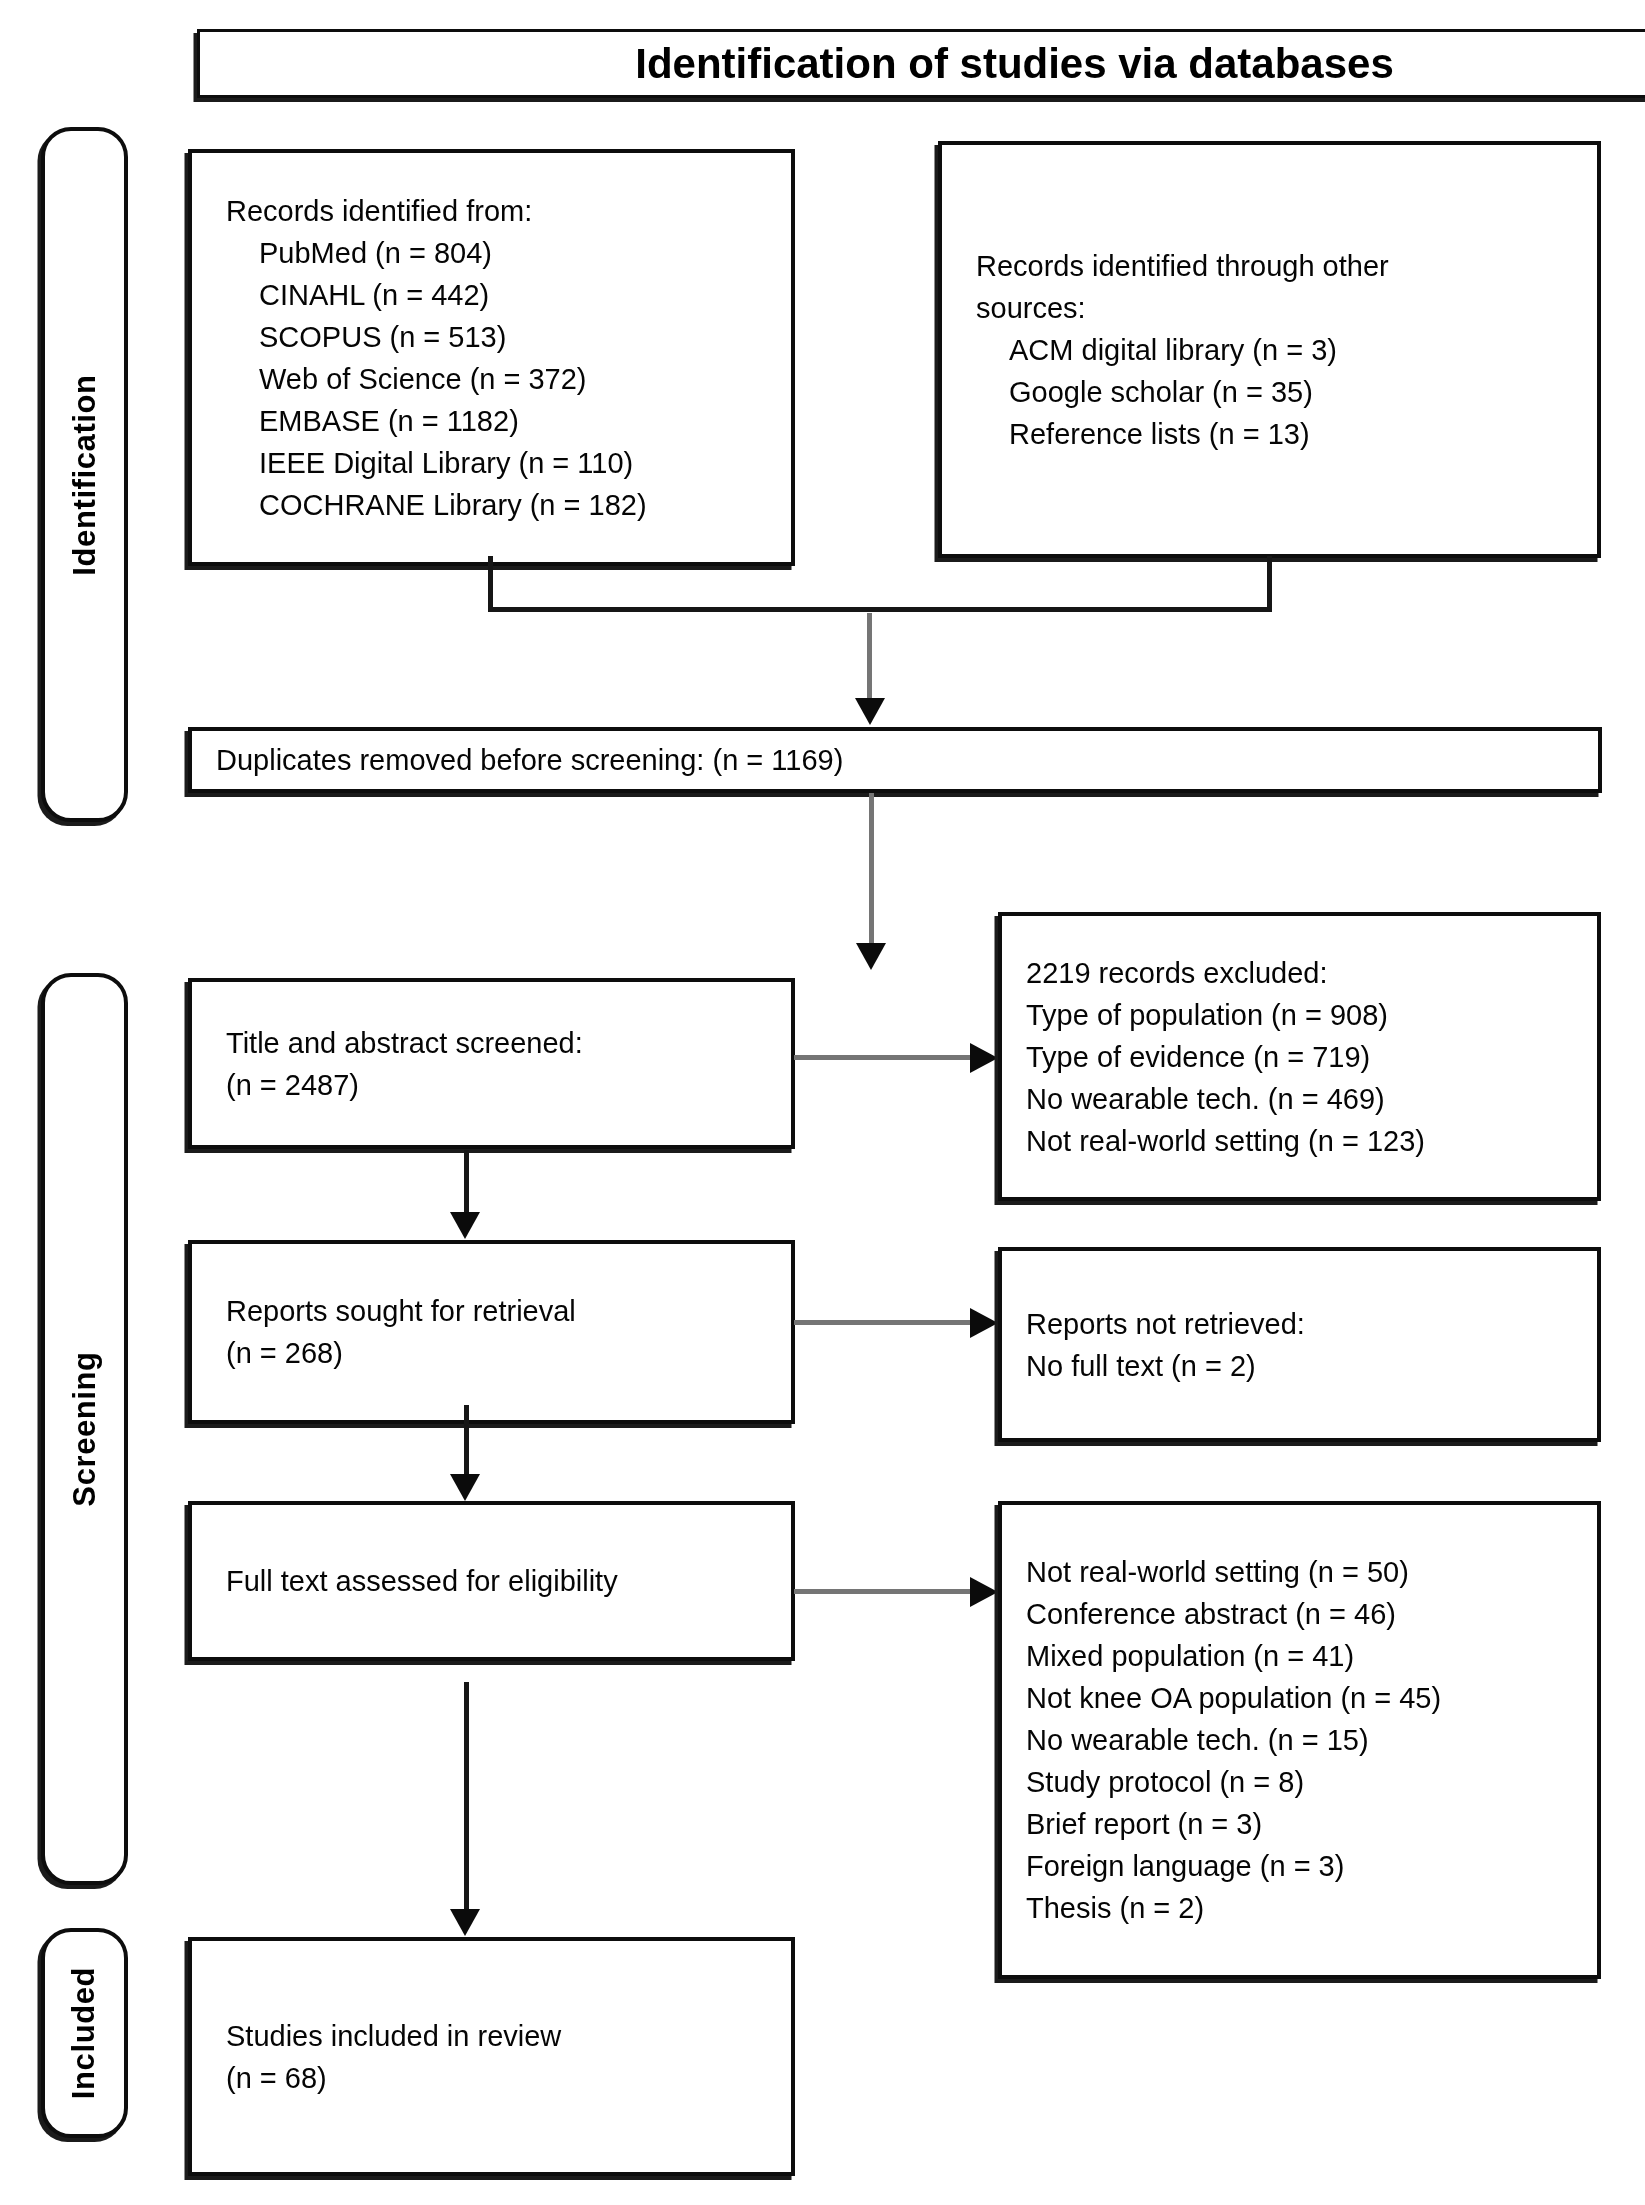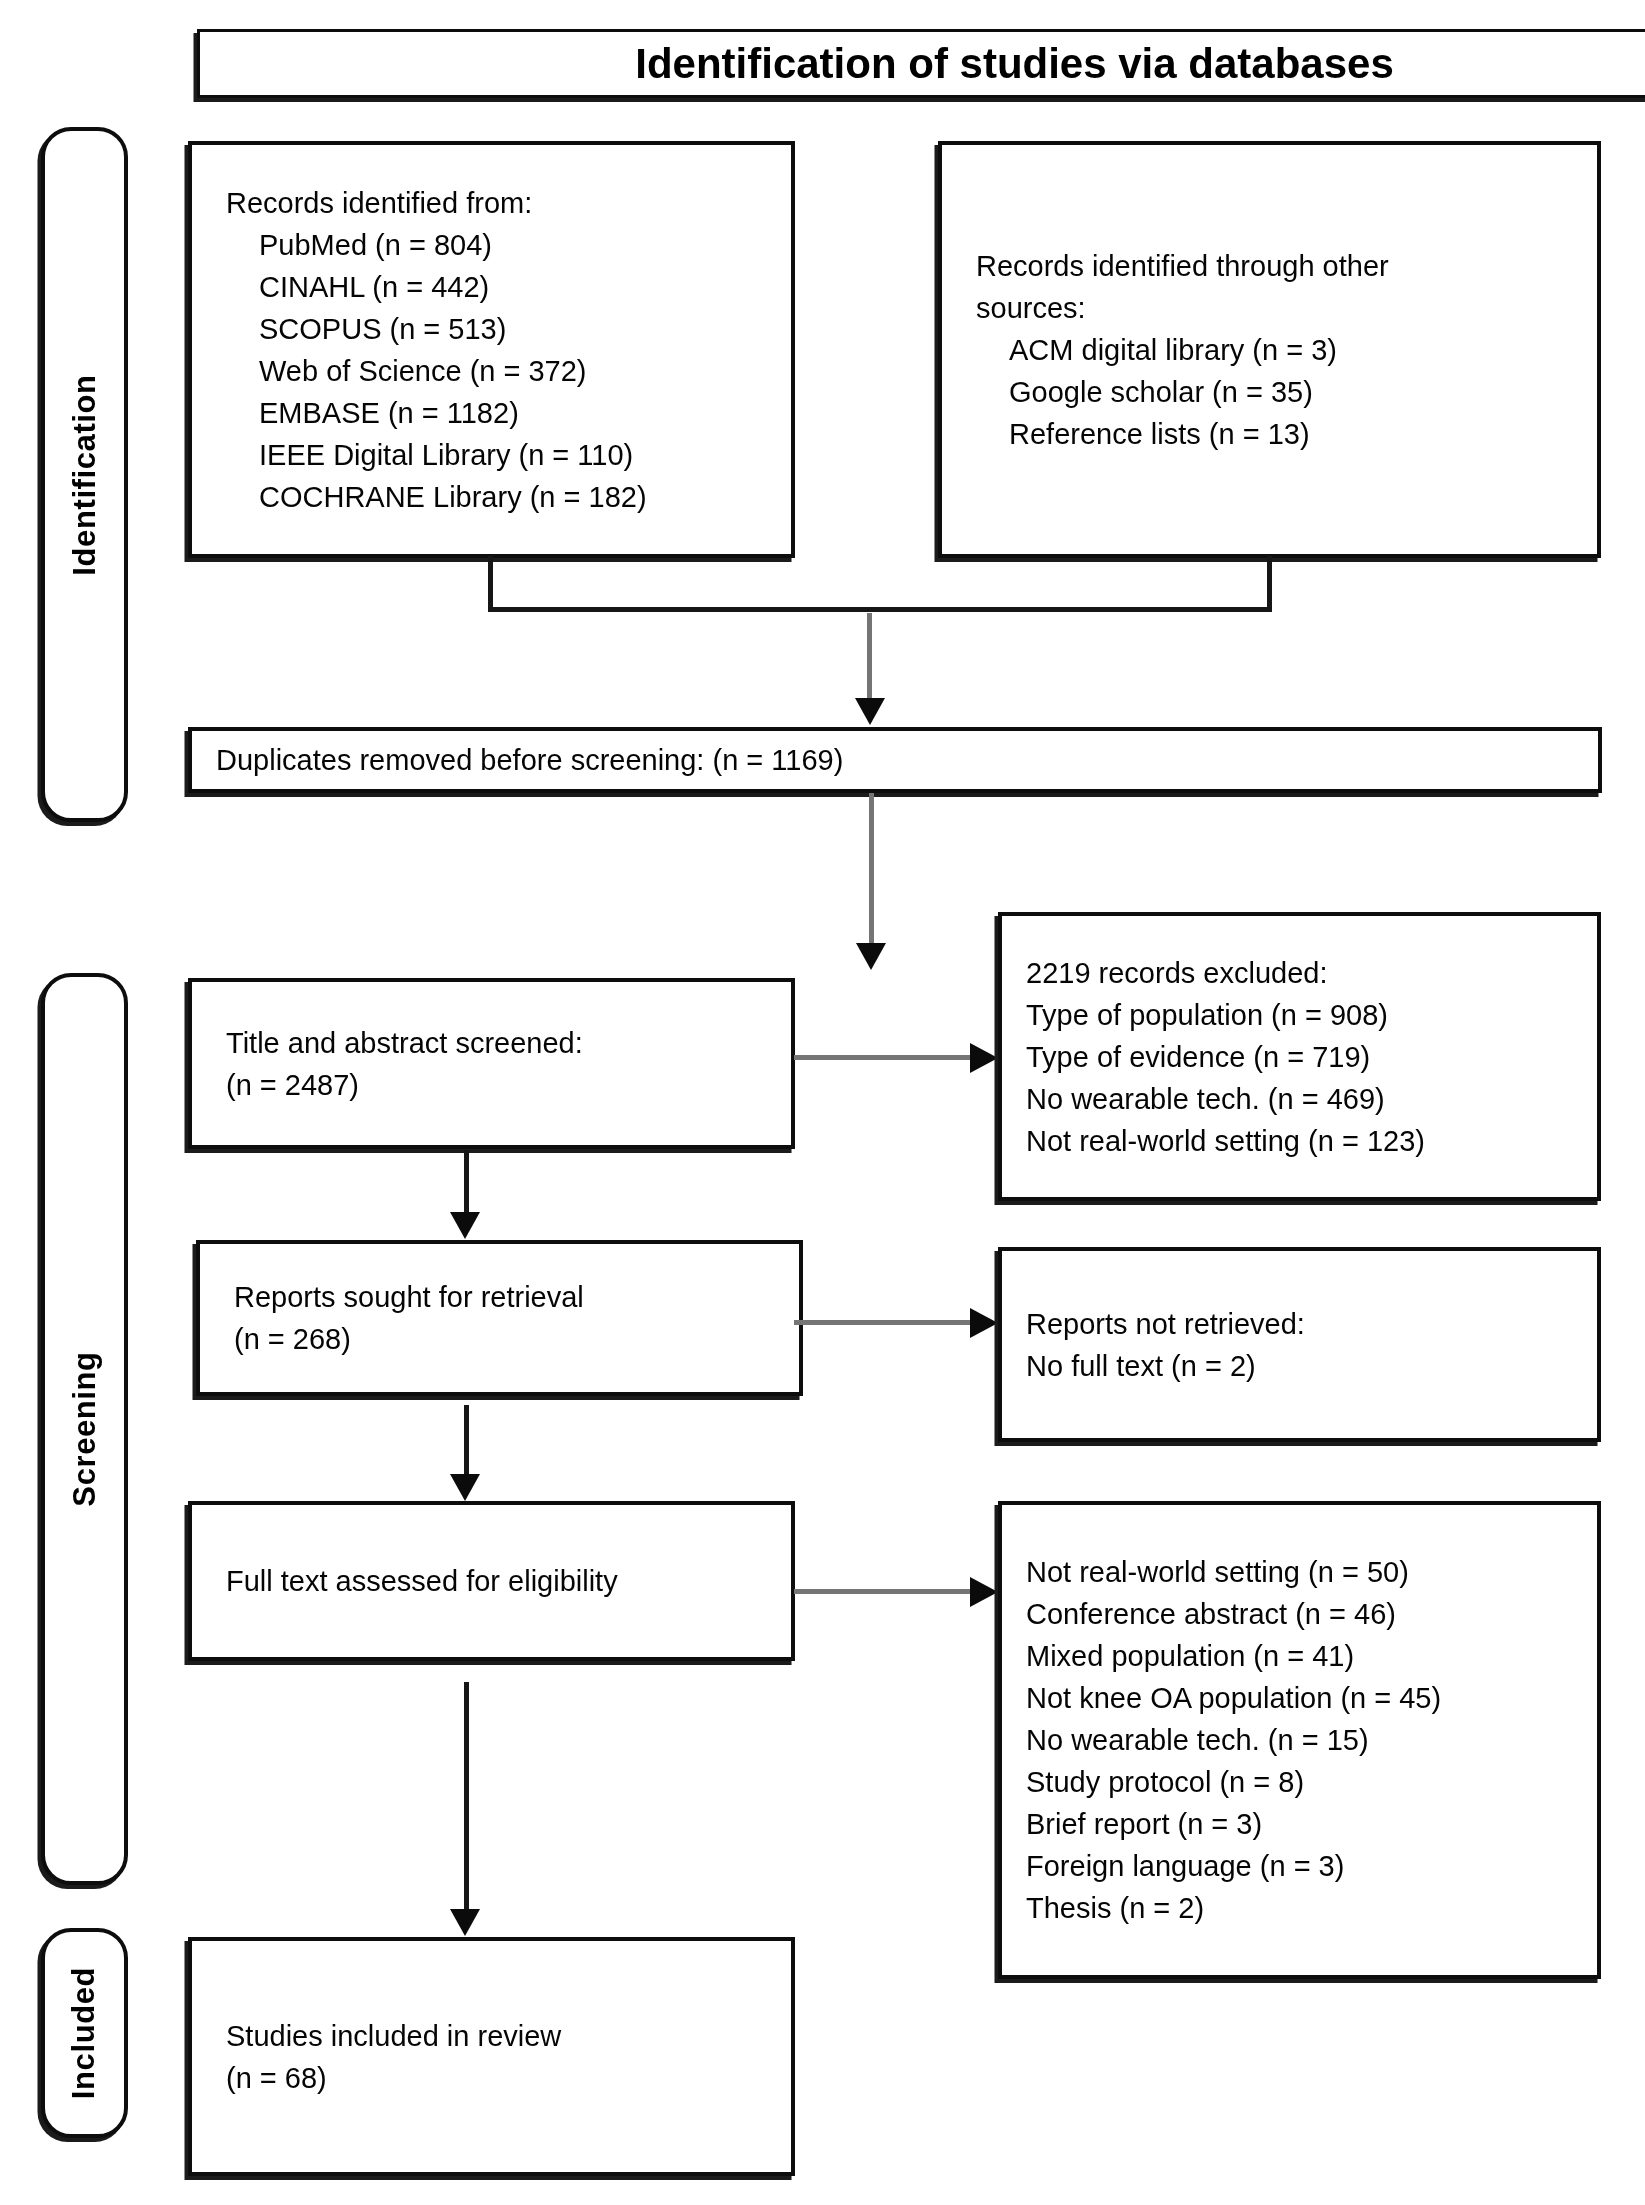--- a/index.html
+++ b/index.html
@@ -81,21 +81,21 @@
   <div class="sb" style="top:127px; height:695px;">
     <span class="rot">Identification</span>
   </div>
   <div class="sb" style="top:973px; height:912px;">
     <span class="rot">Screening</span>
   </div>
   <div class="sb" style="top:1928px; height:210px;">
     <span class="rot">Included</span>
   </div>
 
-  <div class="box" style="left:188px; top:141px; width:607px; height:417px;">
+  <div class="box" style="left:188px; top:149px; width:607px; height:417px;">
     <div class="line">Records identified from:</div>
     <div class="line ind">PubMed (n = 804)</div>
     <div class="line ind">CINAHL (n = 442)</div>
     <div class="line ind">SCOPUS (n = 513)</div>
     <div class="line ind">Web of Science (n = 372)</div>
     <div class="line ind">EMBASE (n = 1182)</div>
     <div class="line ind">IEEE Digital Library (n = 110)</div>
     <div class="line ind">COCHRANE Library (n = 182)</div>
   </div>
 
@@ -132,21 +132,21 @@
     <div class="line">2219 records excluded:</div>
     <div class="line">Type of population (n = 908)</div>
     <div class="line">Type of evidence (n = 719)</div>
     <div class="line">No wearable tech. (n = 469)</div>
     <div class="line">Not real-world setting (n = 123)</div>
   </div>
 
   <div class="vline" style="left:464px; top:1150px; width:4.6px; height:65px;"></div>
   <div class="head-down" style="left:450px; top:1212px;"></div>
 
-  <div class="box" style="left:196px; top:1240px; width:607px; height:156px;">
+  <div class="box" style="left:188px; top:1240px; width:607px; height:184px;">
     <div class="line">Reports sought for retrieval</div>
     <div class="line">(n = 268)</div>
   </div>
 
   <div class="hline gray" style="left:794px; top:1320px; width:178px; height:5.2px;"></div>
   <div class="head-right" style="left:970px; top:1308px;"></div>
 
   <div class="box tight" style="left:998px; top:1247px; width:603px; height:195px;">
     <div class="line">Reports not retrieved:</div>
     <div class="line">No full text (n = 2)</div>

